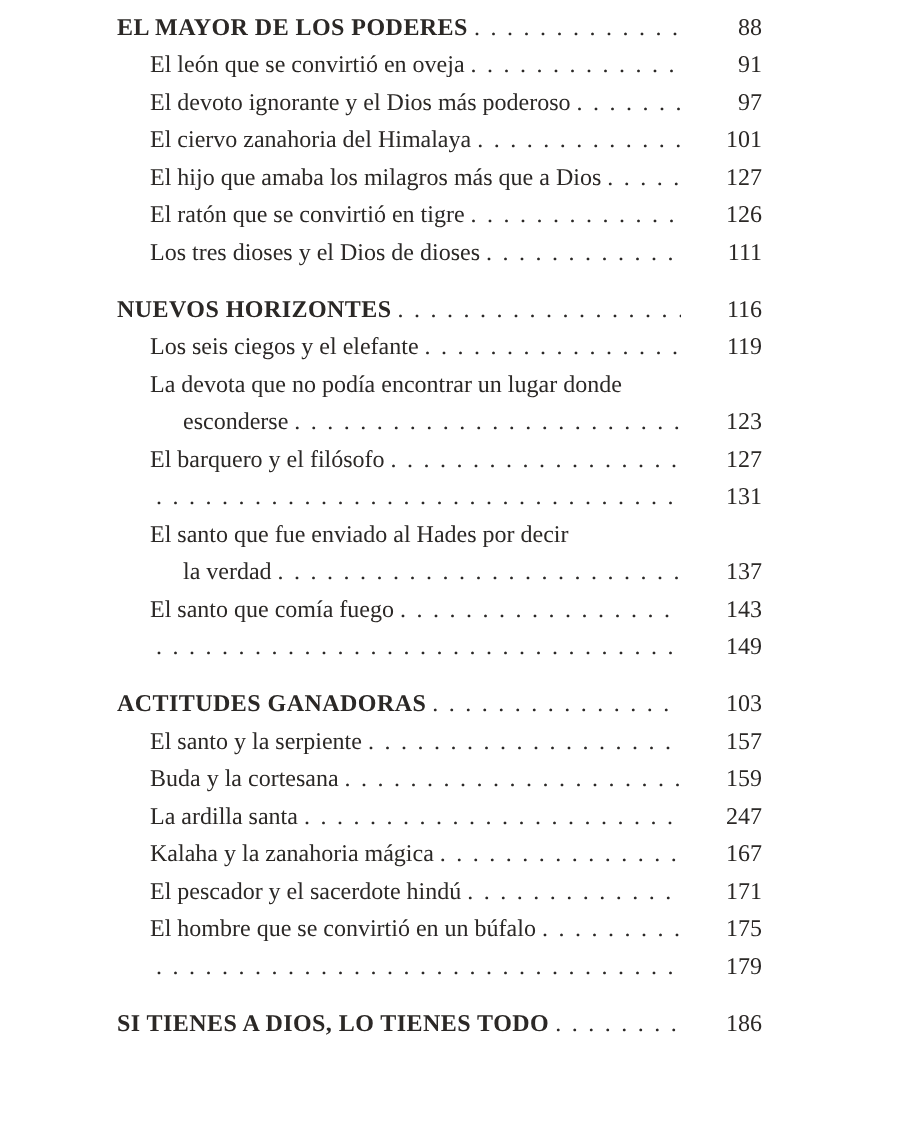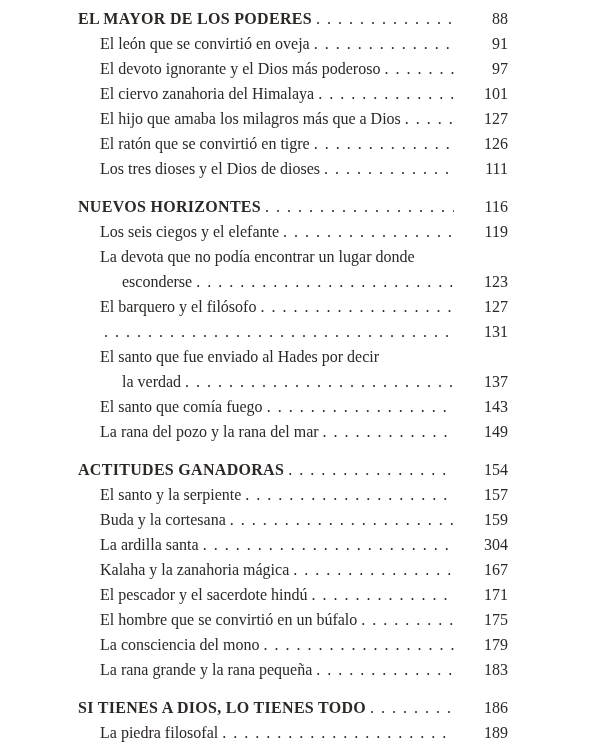--- a/index.html
+++ b/index.html
@@ -127,78 +127,66 @@
           <span class="label">la verdad</span>
           <span class="leader"></span>
           <span class="page-num">137</span>
         </div>
         <div class="row entry-row">
           <span class="label">El santo que comía fuego</span>
           <span class="leader"></span>
           <span class="page-num">143</span>
         </div>
         <div class="row entry-row">
-          <span class="label">La rana del pozo y la rana del mar</span>
           <span class="leader"></span>
           <span class="page-num">149</span>
         </div>
       </section>
       <section class="toc-section">
         <div class="row header-row">
           <span class="label">ACTITUDES GANADORAS</span>
           <span class="leader"></span>
-          <span class="page-num">154</span>
+          <span class="page-num">103</span>
         </div>
         <div class="row entry-row">
           <span class="label">El santo y la serpiente</span>
           <span class="leader"></span>
           <span class="page-num">157</span>
         </div>
         <div class="row entry-row">
           <span class="label">Buda y la cortesana</span>
           <span class="leader"></span>
           <span class="page-num">159</span>
         </div>
         <div class="row entry-row">
           <span class="label">La ardilla santa</span>
           <span class="leader"></span>
-          <span class="page-num">304</span>
+          <span class="page-num">247</span>
         </div>
         <div class="row entry-row">
           <span class="label">Kalaha y la zanahoria mágica</span>
           <span class="leader"></span>
           <span class="page-num">167</span>
         </div>
         <div class="row entry-row">
           <span class="label">El pescador y el sacerdote hindú</span>
           <span class="leader"></span>
           <span class="page-num">171</span>
         </div>
         <div class="row entry-row">
           <span class="label">El hombre que se convirtió en un búfalo</span>
           <span class="leader"></span>
           <span class="page-num">175</span>
         </div>
         <div class="row entry-row">
-          <span class="label">La consciencia del mono</span>
           <span class="leader"></span>
           <span class="page-num">179</span>
-        </div>
-        <div class="row entry-row">
-          <span class="label">La rana grande y la rana pequeña</span>
-          <span class="leader"></span>
-          <span class="page-num">183</span>
         </div>
       </section>
       <section class="toc-section">
         <div class="row header-row">
           <span class="label">SI TIENES A DIOS, LO TIENES TODO</span>
           <span class="leader"></span>
           <span class="page-num">186</span>
         </div>
-        <div class="row entry-row">
-          <span class="label">La piedra filosofal</span>
-          <span class="leader"></span>
-          <span class="page-num">189</span>
-        </div>
       </section>
     </div>
 </div>
 
 </body></html>

